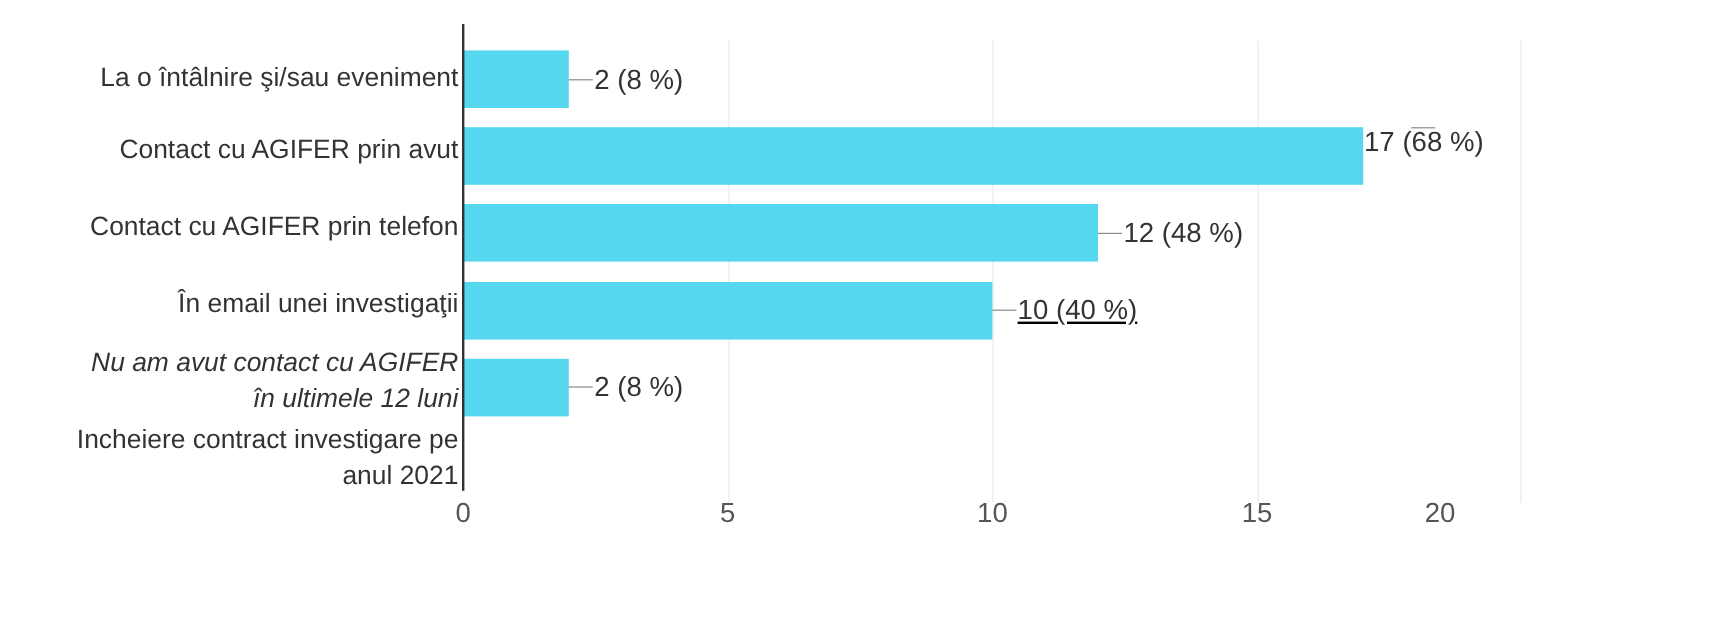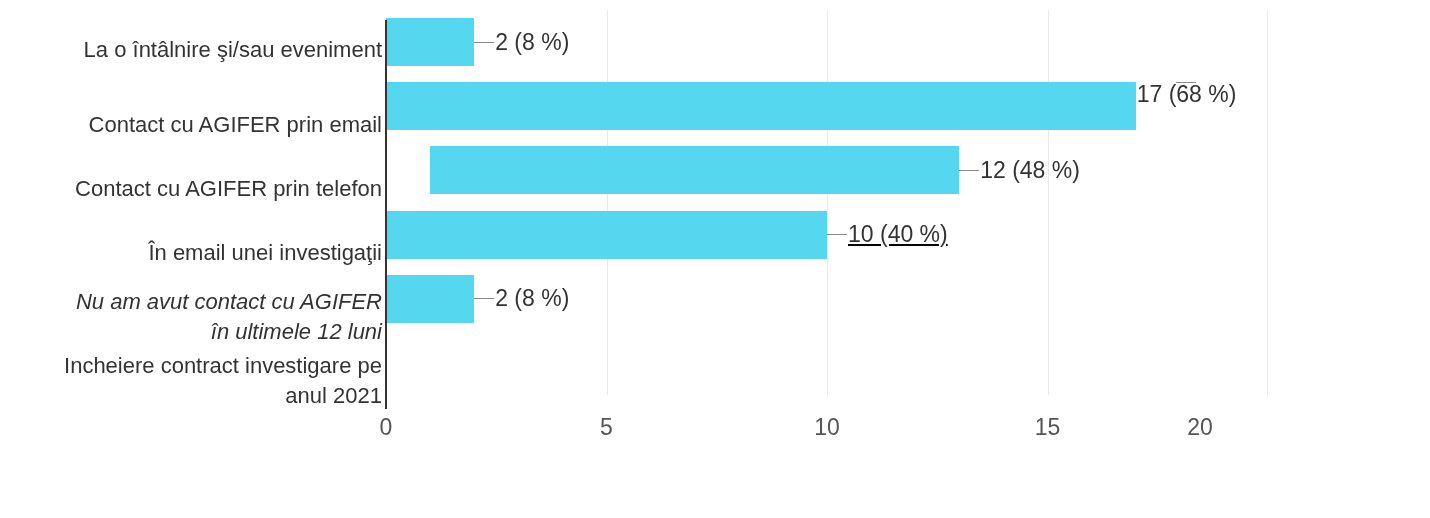--- a/index.html
+++ b/index.html
@@ -19,21 +19,21 @@
     width: 1430px;
     height: 518px;
     background: #ffffff;
   }
 
   
 
   .plot-area {
     position: absolute;
     left: 386px;
-    top: 10px;
+    top: 34px;
     width: 782px;
     height: 385px;
     padding-left: 44px;
   }
 
   .gridline {
     position: absolute;
     top: 0;
     bottom: 0;
     width: 1px;
@@ -129,21 +129,21 @@
     </div>
 
     <div class="bar-row" style="top:64.1667px;">
       <div class="bar" style="width:749.7px;"></div>
       <div class="bar-callout" style="left:749.7px;flex-direction:column;">
         <span class="callout-line"></span>
         <span class="callout-text">17 (68 %)</span>
       </div>
     </div>
 
-    <div class="bar-row" style="top:128.3333px;margin-left:44px;">
+    <div class="bar-row" style="top:128.3333px;">
       <div class="bar" style="width:529.2px;"></div>
       <div class="bar-callout" style="left:529.2px;">
         <span class="callout-line"></span>
         <span class="callout-text">12 (48 %)</span>
       </div>
     </div>
 
     <div class="bar-row" style="top:192.5px;">
       <div class="bar" style="width:441px;"></div>
       <div class="bar-callout" style="left:441px;text-decoration:underline;">
@@ -157,26 +157,26 @@
       <div class="bar-callout" style="left:88.2px;">
         <span class="callout-line"></span>
         <span class="callout-text">2 (8 %)</span>
       </div>
     </div>
 
   </div>
 
   <div class="axis-line"></div>
 
-  <div class="cat-label" style="top:35px;">
+  <div class="cat-label" style="top:50px;">
     <span class="l2">La o întâlnire şi/sau eveniment</span>
   </div>
 
   <div class="cat-label" style="top:110px;">
-    <span class="l2">Contact cu AGIFER prin email</span>
+    <span class="l2">Contact cu AGIFER prin avut</span>
   </div>
 
   <div class="cat-label" style="top:174px;">
     <span class="l2">Contact cu AGIFER prin telefon</span>
   </div>
 
   <div class="cat-label" style="top:238px;">
     <span class="l2">În email unei investigaţii</span>
   </div>
 

